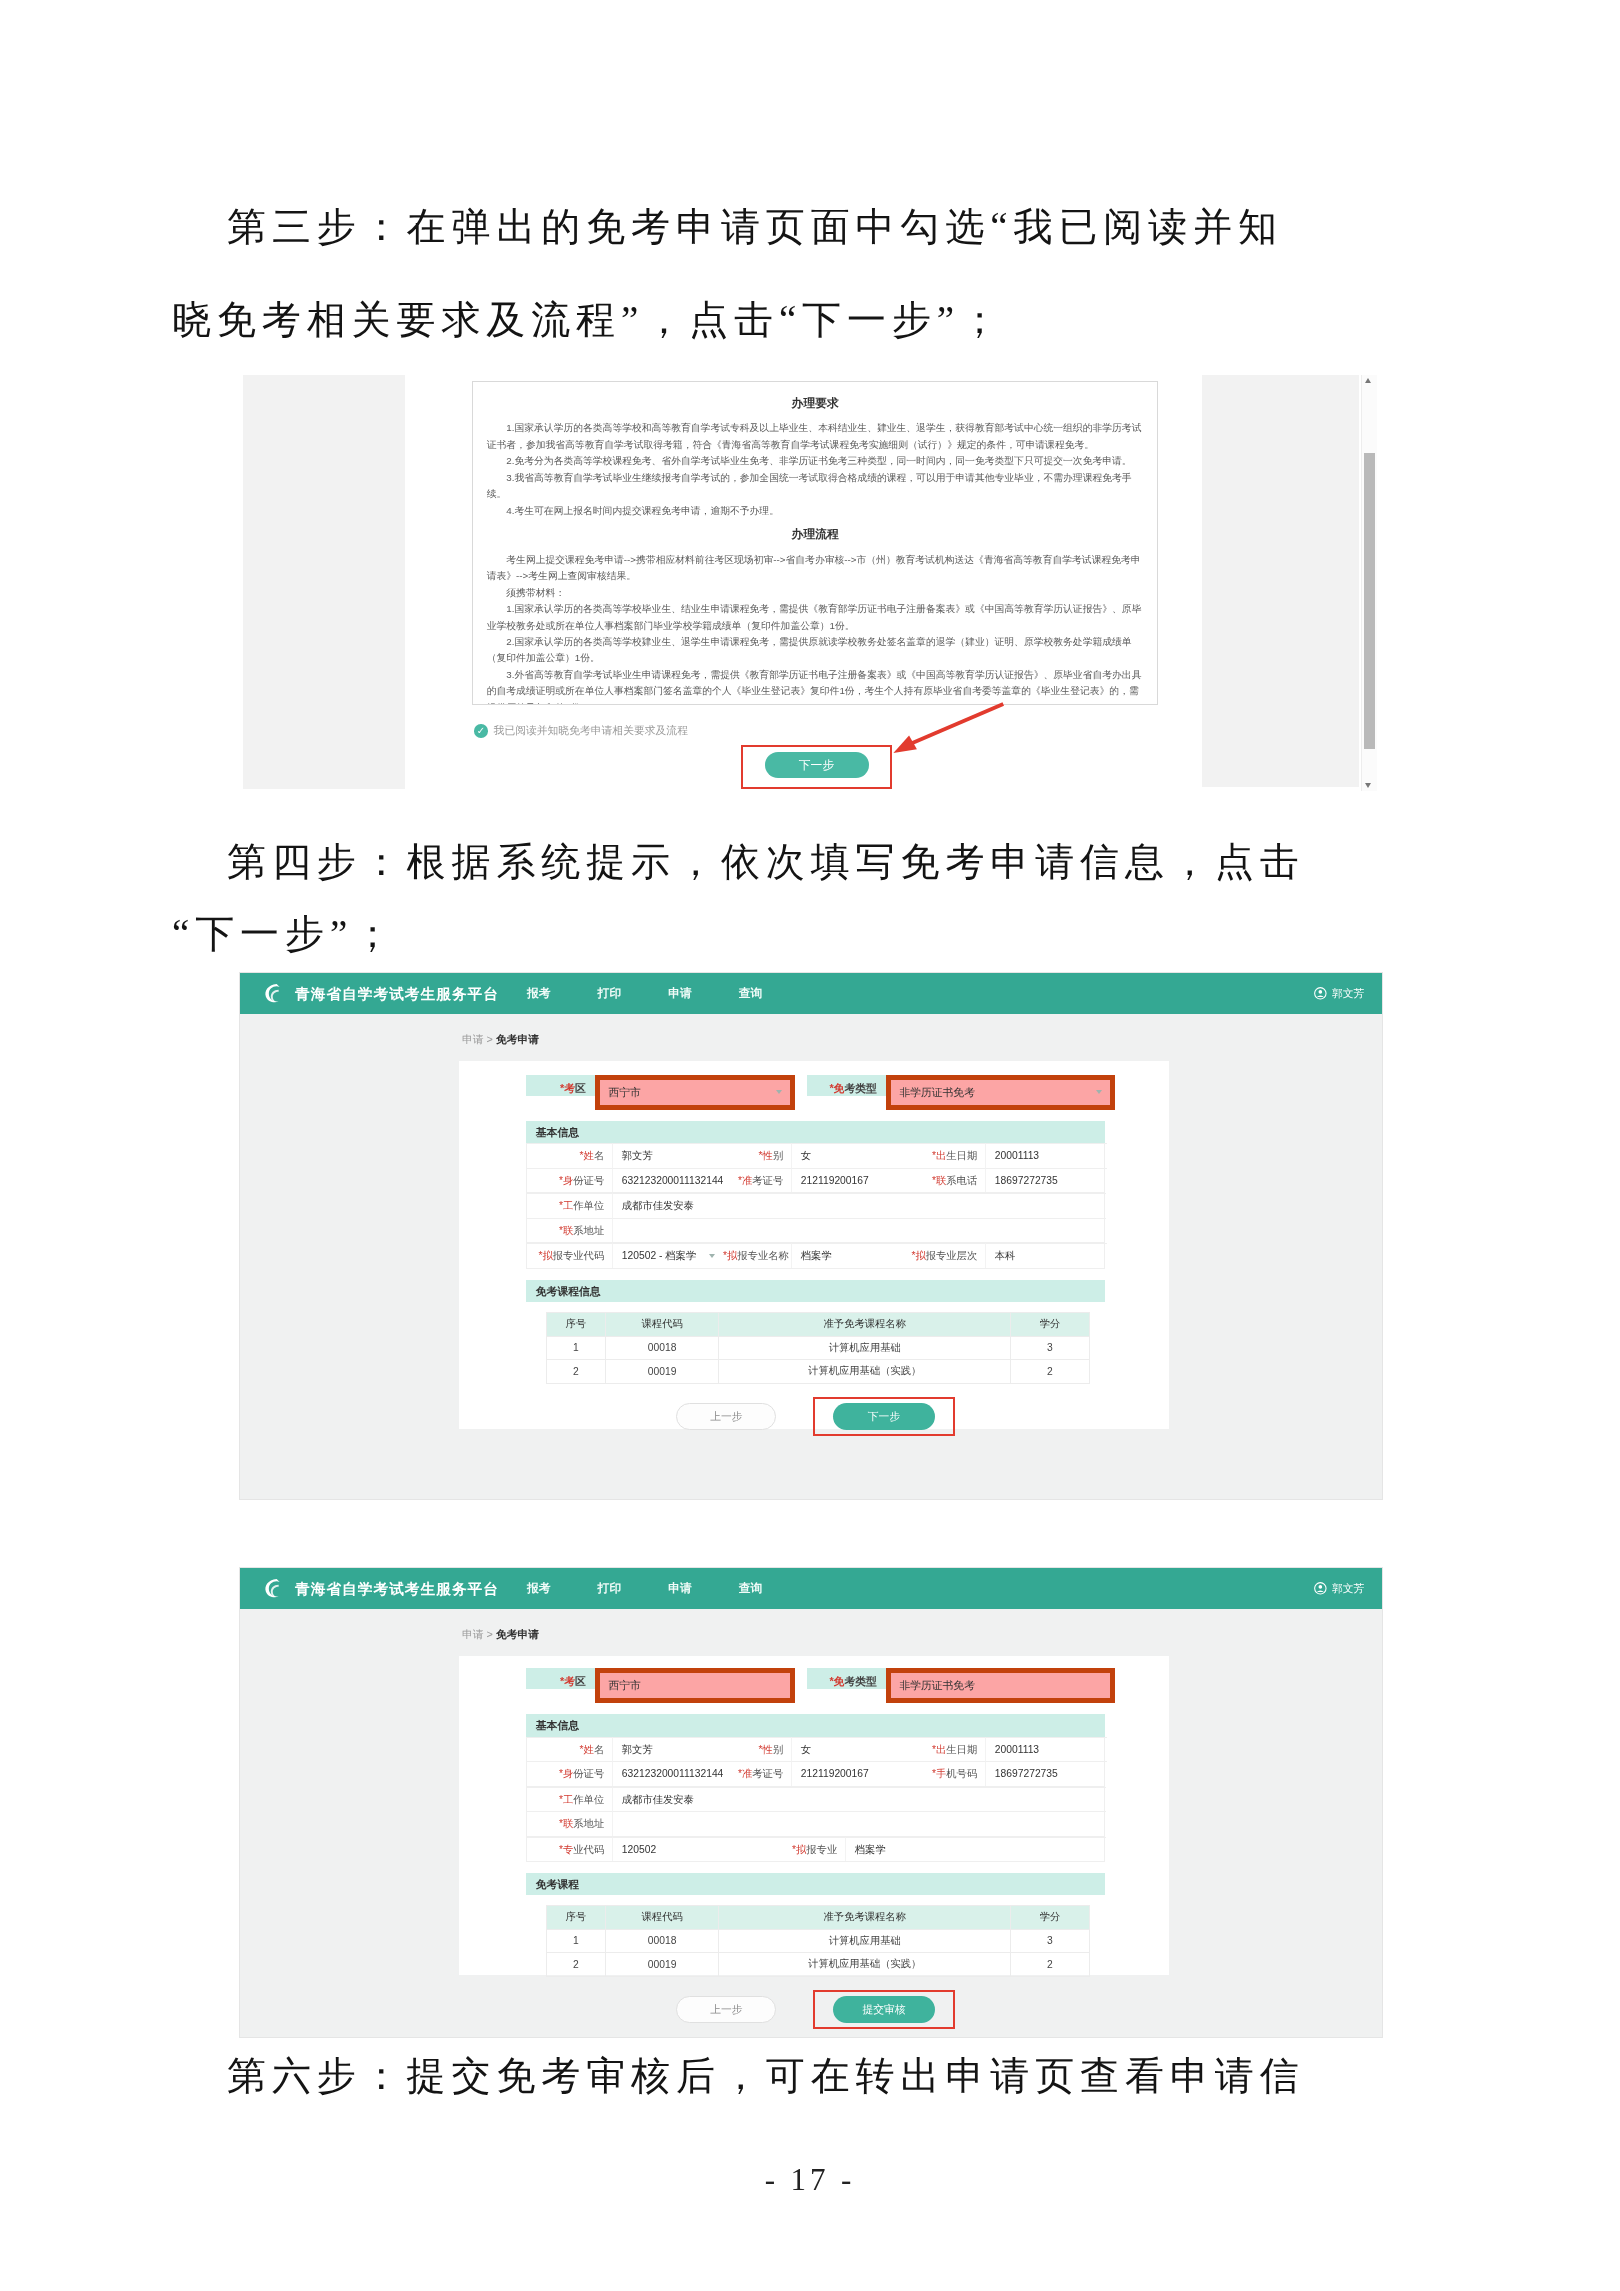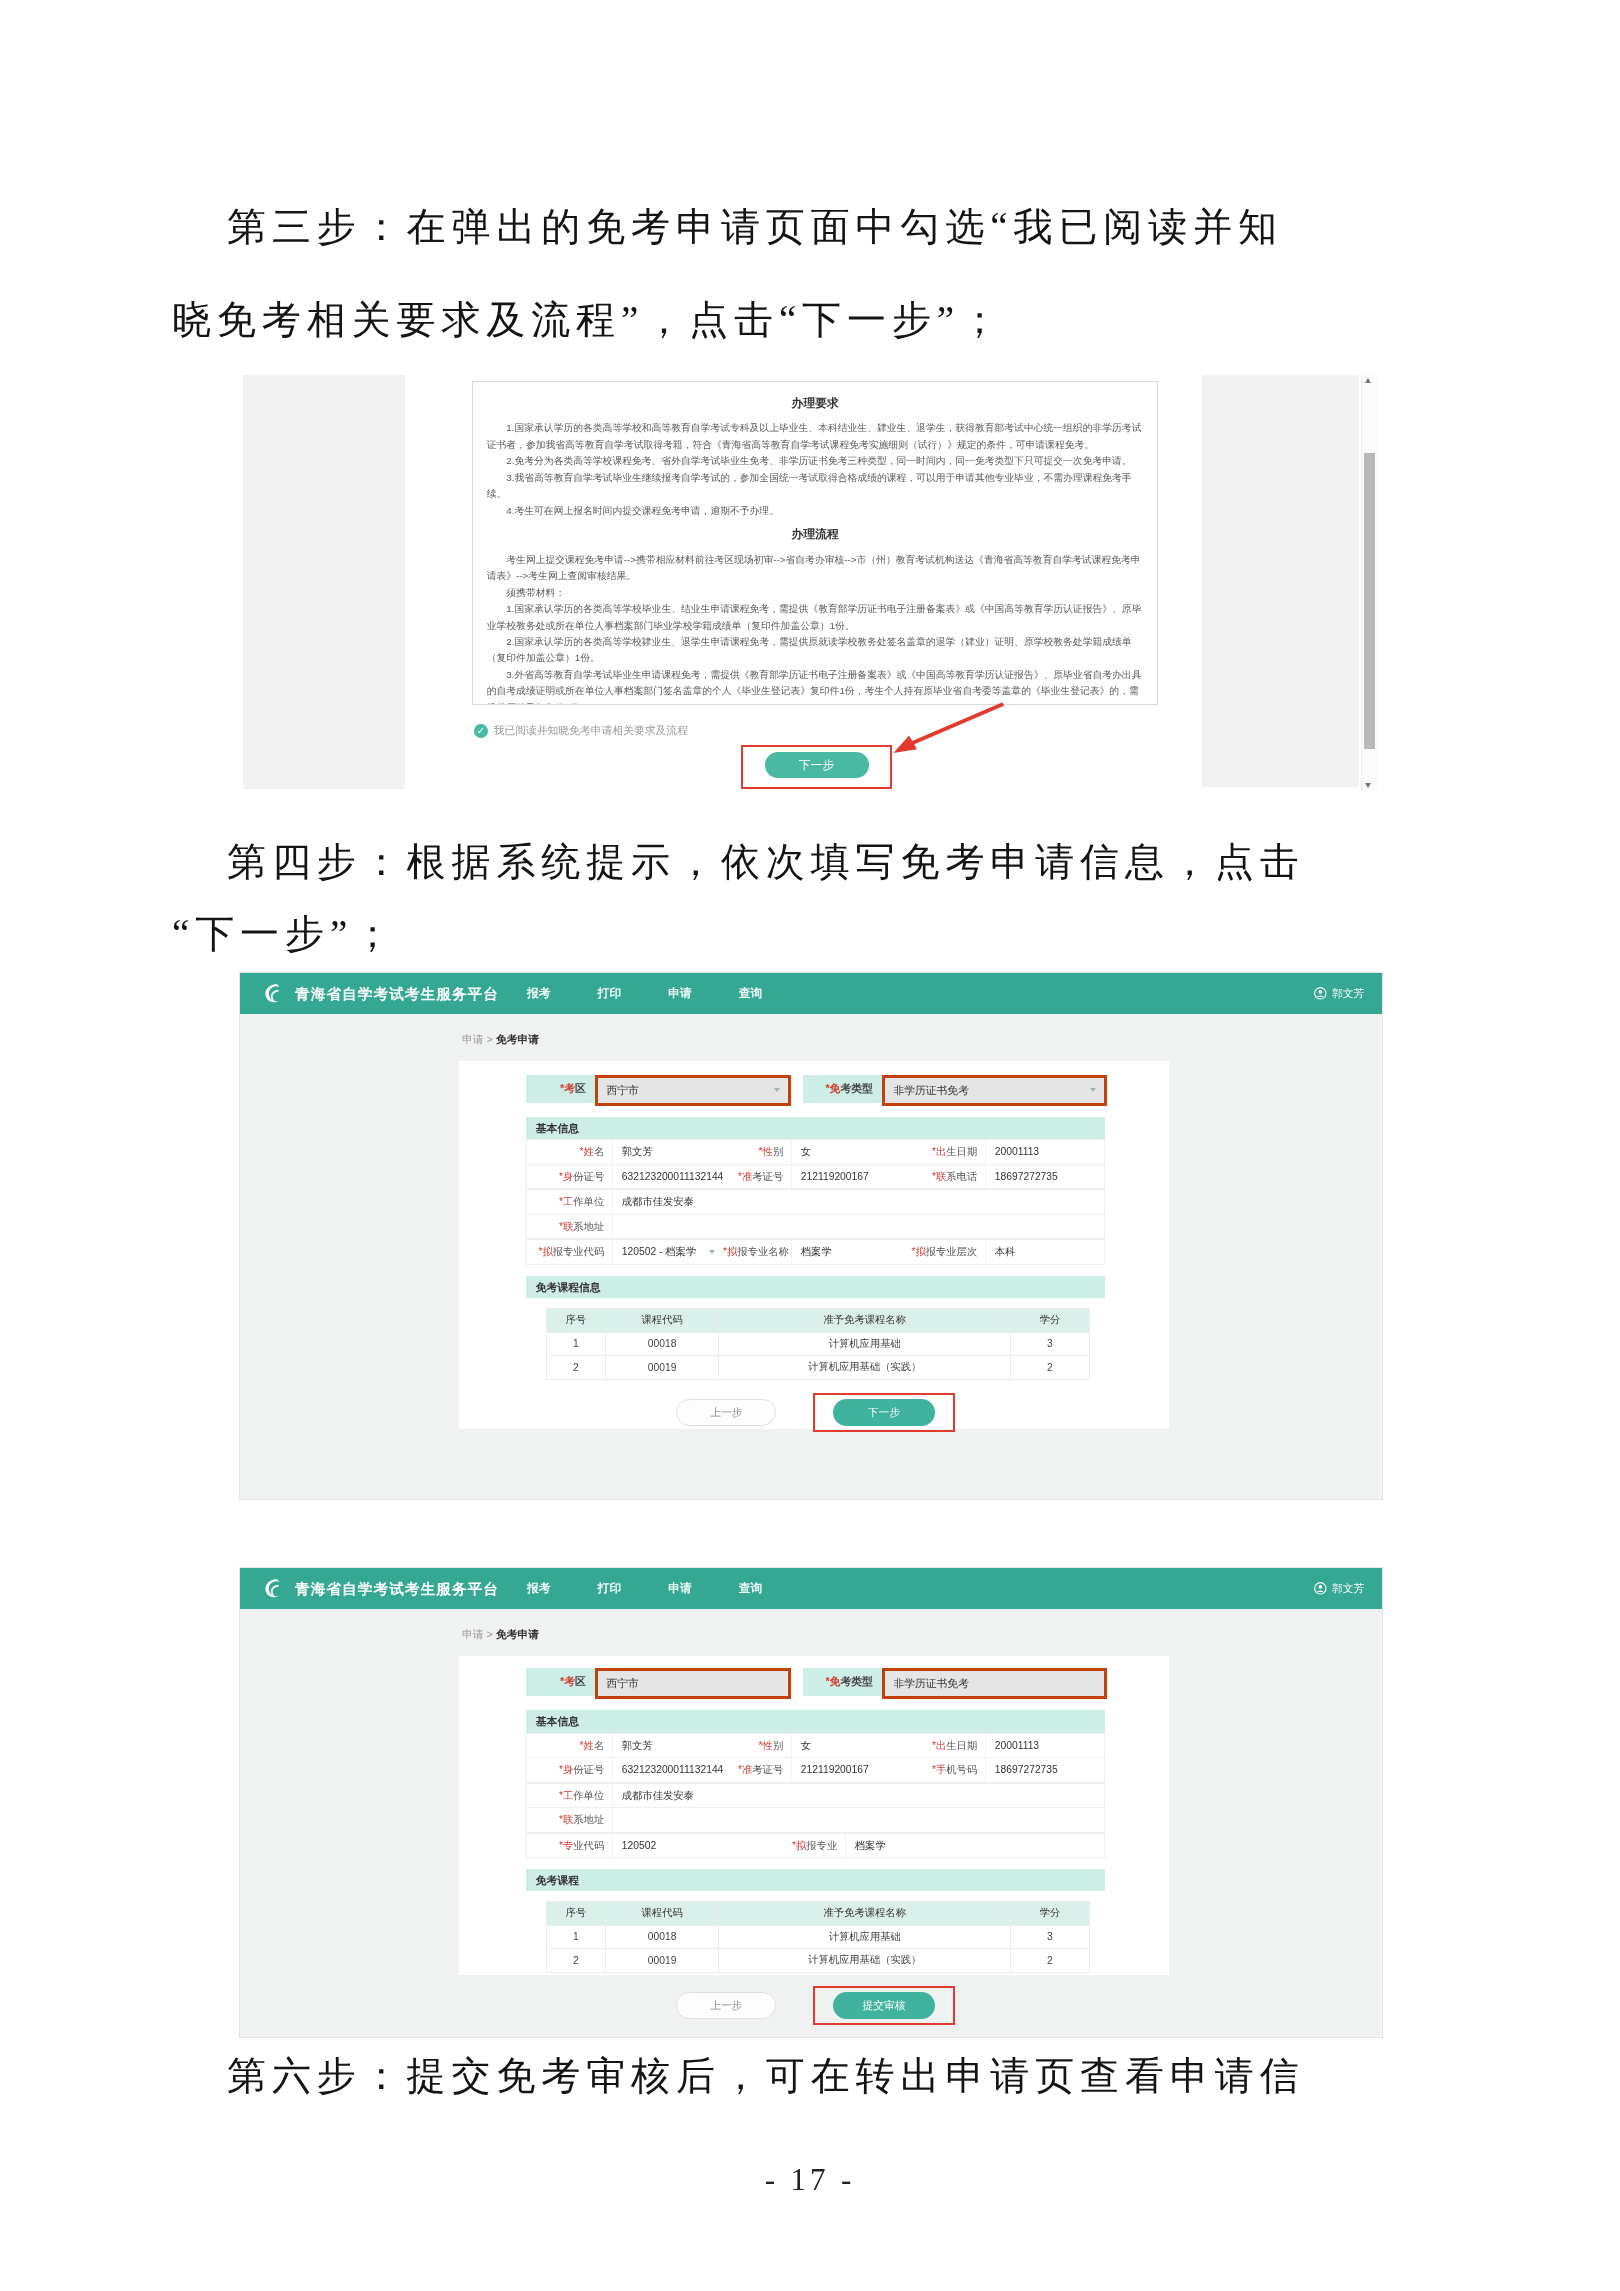--- a/index.html
+++ b/index.html
@@ -43,24 +43,24 @@
   .bc{position:absolute;left:222px;top:60px;font-size:10.8px;color:#999;}
   .bc b{color:#333;font-weight:bold;}
   .card{position:absolute;left:219px;background:#fff;}
   #shot2 .card{top:88px;width:710px;height:368px;}
   #shot3 .card{top:88px;width:710px;height:319px;}
   .inner{position:absolute;left:67px;width:579px;}
   #shot2 .inner{top:13.7px;}
   #shot3 .inner{top:11.8px;}
   .frow{display:flex;gap:11.8px;}
   .fbox{display:flex;}
-  .flabel{background:#cdeee7;height:28px;line-height:27.4px;padding:0 8.8px;font-size:10.8px;color:#444;
+  .flabel{background:#cdeee7;height:21px;line-height:27.4px;padding:0 8.8px;font-size:10.8px;color:#444;
           font-weight:bold;text-align:right;white-space:nowrap;}
-  .fval{position:relative;border:3px solid #c2410c;height:25.5px;line-height:25.5px;padding:0 8.8px;
-        font-size:10.8px;color:#333;background:#e5e5e5;}
+  .fval{position:relative;border:5px solid #c2410c;height:25.5px;line-height:25.5px;padding:0 8.8px;
+        font-size:10.8px;color:#333;background:#fca5a5;}
   .caret{position:absolute;right:7.8px;top:50%;margin-top:-2px;width:0;height:0;
          border-left:3.9px solid transparent;border-right:3.9px solid transparent;border-top:4.9px solid #9fb3ae;}
   .sect{background:#cdeee7;height:22.5px;line-height:22.5px;padding-left:9.8px;font-size:10.8px;
         font-weight:bold;color:#333;margin-top:10.8px;}
   .grid{display:grid;border:1px solid #efefef;border-top:none;}
   .grid>div{height:23.5px;line-height:23.5px;font-size:10.3px;border-top:1px solid #efefef;
             overflow:hidden;white-space:nowrap;}
   .grid .lc{color:#555;text-align:right;padding-right:7.8px;border-right:1px solid #f3f3f3;}
   .grid .vc{color:#333;padding-left:8.8px;position:relative;}
   .g6{grid-template-columns:86px 110px 69px 110px 84px 121px;}

